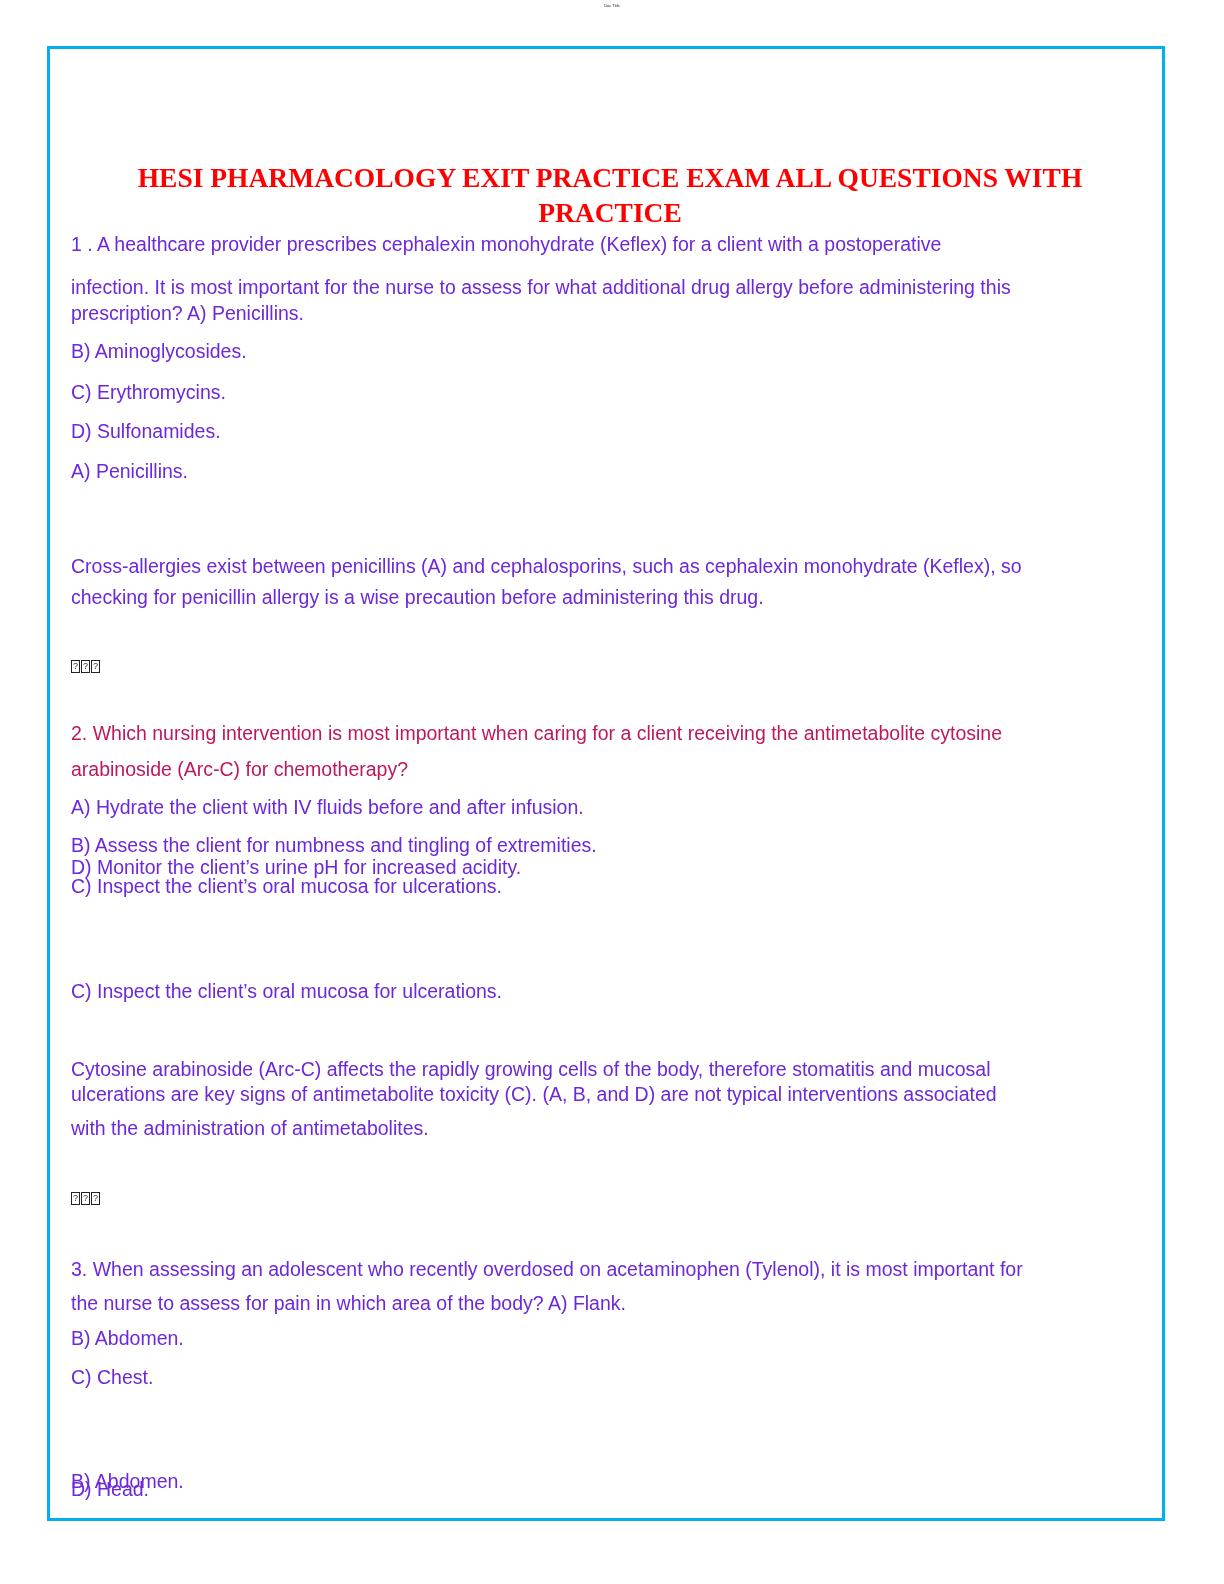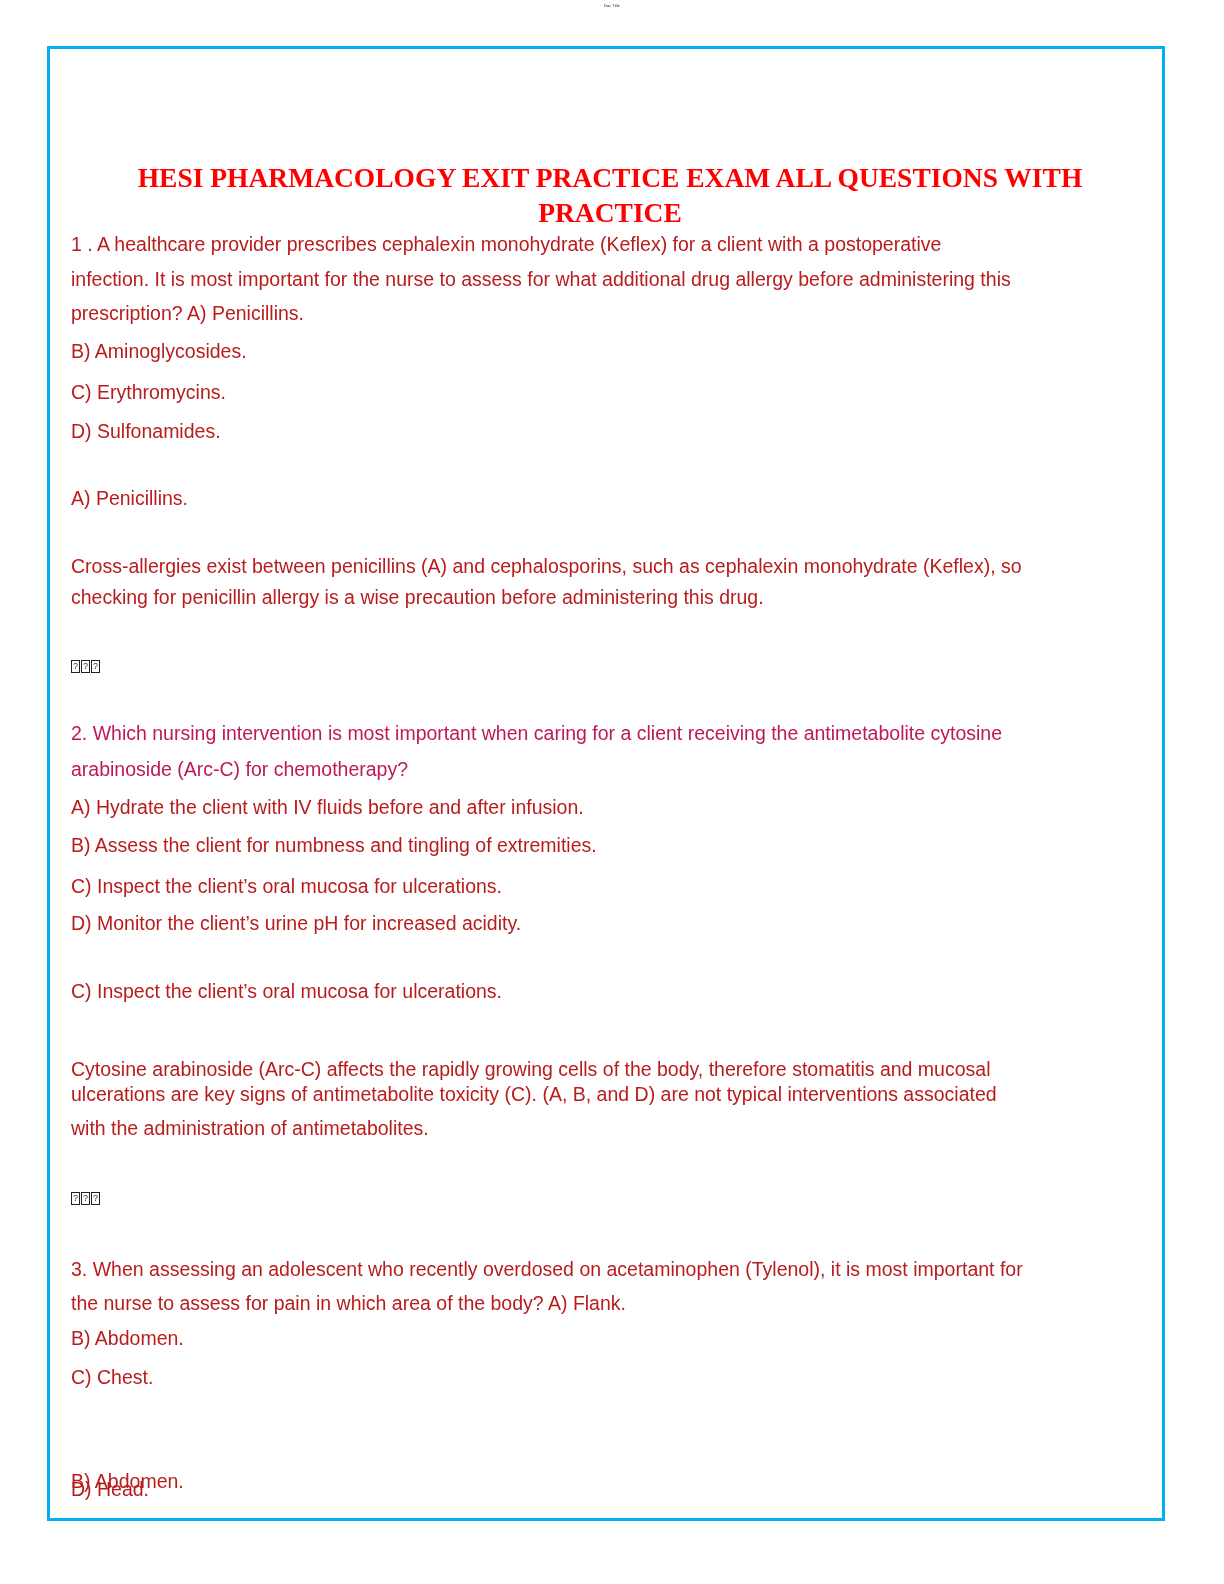--- a/index.html
+++ b/index.html
@@ -5,58 +5,58 @@
   html, body { margin:0; padding:0; background:#ffffff; }
   body { width:1224px; height:1584px; position:relative; overflow:hidden;
          font-family:"Liberation Sans", "DejaVu Sans", sans-serif; color:#111; }
   .header-mark { position:absolute; top:3px; left:0; width:100%; text-align:center;
                  font-size:4px; color:#222; }
   .page-frame { position:absolute; left:47px; top:46px; width:1112px; height:1469px;
                 border:3px solid #00b0f0; box-sizing:content-box; }
   .title { position:absolute; left:60px; width:1100px; top:160px; text-align:center;
            font-family:"Liberation Serif", "DejaVu Serif", serif; font-weight:bold;
            color:#ff0000; font-size:27.5px; line-height:35px; }
-  .t { position:absolute; left:71px; font-size:19.5px; white-space:nowrap; color:#b91c1c; }
+  .t { position:absolute; left:71px; font-size:19.5px; white-space:nowrap; color:#6d28d9; }
   .red { color:#be185d; }
   .glyphs { position:absolute; left:71px; font-size:13px; letter-spacing:0; }
   .glyphs span { display:inline-block; width:9px; height:13px; border:1px solid #222;
                  box-sizing:border-box; font-size:9px; line-height:11px; text-align:center;
                  margin-right:1px; color:#333; }
 </style>
 </head>
 <body>
 
 <div class="header-mark">Doc Title</div>
 
 <div class="page-frame"></div>
 
 <div class="title">
   <div>HESI PHARMACOLOGY EXIT PRACTICE EXAM ALL QUESTIONS WITH</div>
   <div>PRACTICE</div>
 </div>
 
 <div class="t" style="top:233px">1 . A healthcare provider prescribes cephalexin monohydrate (Keflex) for a client with a postoperative</div>
-<div class="t" style="top:268px">infection. It is most important for the nurse to assess for what additional drug allergy before administering this</div>
+<div class="t" style="top:276px">infection. It is most important for the nurse to assess for what additional drug allergy before administering this</div>
 <div class="t" style="top:302px">prescription? A) Penicillins.</div>
 <div class="t" style="top:340px">B) Aminoglycosides.</div>
 <div class="t" style="top:381px">C) Erythromycins.</div>
 <div class="t" style="top:420px">D) Sulfonamides.</div>
-<div class="t" style="top:487px">A) Penicillins.</div>
+<div class="t" style="top:460px">A) Penicillins.</div>
 <div class="t" style="top:555px"> Cross-allergies exist between penicillins (A) and cephalosporins, such as cephalexin monohydrate (Keflex), so</div>
 <div class="t" style="top:586px">checking for penicillin allergy is a wise precaution before administering this drug.</div>
 <div class="glyphs" style="top:657px">
   <span>?</span><span>?</span><span>?</span>
 </div>
 
 <div class="t red" style="top:722px">2. Which nursing intervention is most important when caring for a client receiving the antimetabolite cytosine</div>
 <div class="t red" style="top:758px">arabinoside (Arc-C) for chemotherapy?</div>
 <div class="t" style="top:796px">A) Hydrate the client with IV fluids before and after infusion.</div>
 <div class="t" style="top:834px">B) Assess the client for numbness and tingling of extremities.</div>
 <div class="t" style="top:875px">C) Inspect the client’s oral mucosa for ulcerations.</div>
-<div class="t" style="top:912px">D) Monitor the client’s urine pH for increased acidity.</div>
+<div class="t" style="top:856px">D) Monitor the client’s urine pH for increased acidity.</div>
 <div class="t" style="top:980px">C) Inspect the client’s oral mucosa for ulcerations.</div>
 <div class="t" style="top:1058px">Cytosine arabinoside (Arc-C) affects the rapidly growing cells of the body, therefore stomatitis and mucosal</div>
 <div class="t" style="top:1083px">ulcerations are key signs of antimetabolite toxicity (C). (A, B, and D) are not typical interventions associated</div>
 <div class="t" style="top:1117px">with the administration of antimetabolites.</div>
 <div class="glyphs" style="top:1189px">
   <span>?</span><span>?</span><span>?</span>
 </div>
 
 <div class="t" style="top:1258px">3. When assessing an adolescent who recently overdosed on acetaminophen (Tylenol), it is most important for</div>
 <div class="t" style="top:1292px">the nurse to assess for pain in which area of the body? A) Flank.</div>

